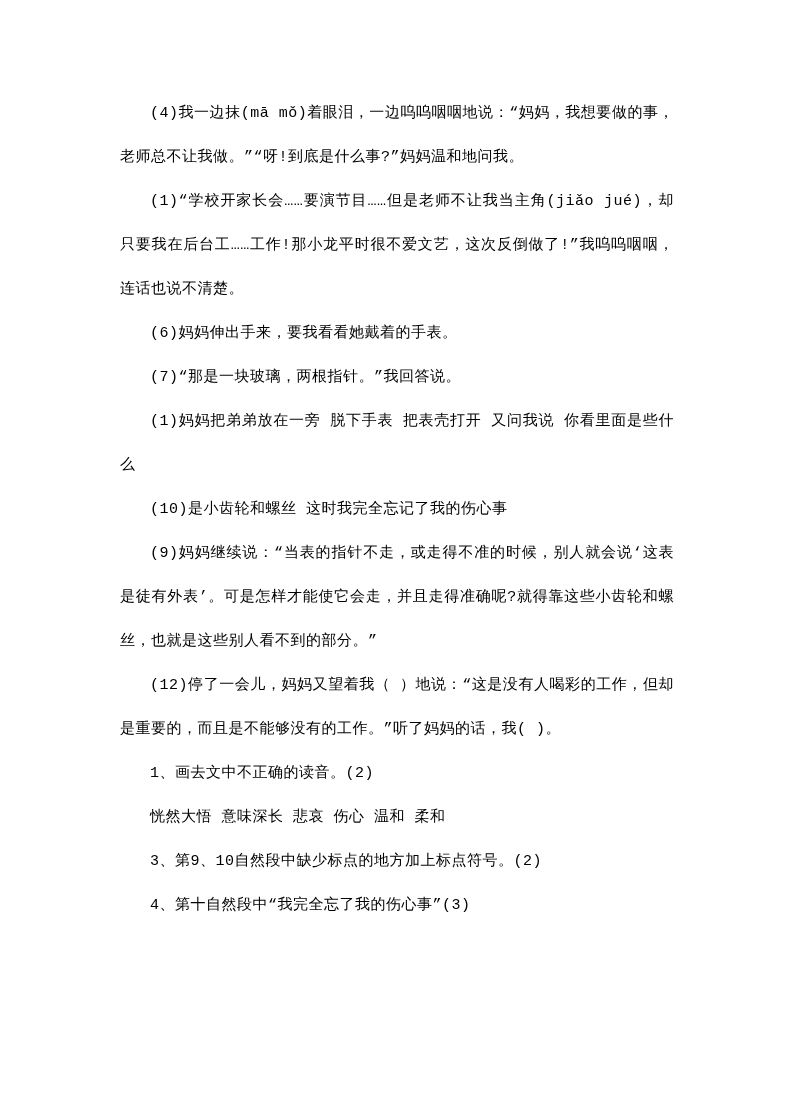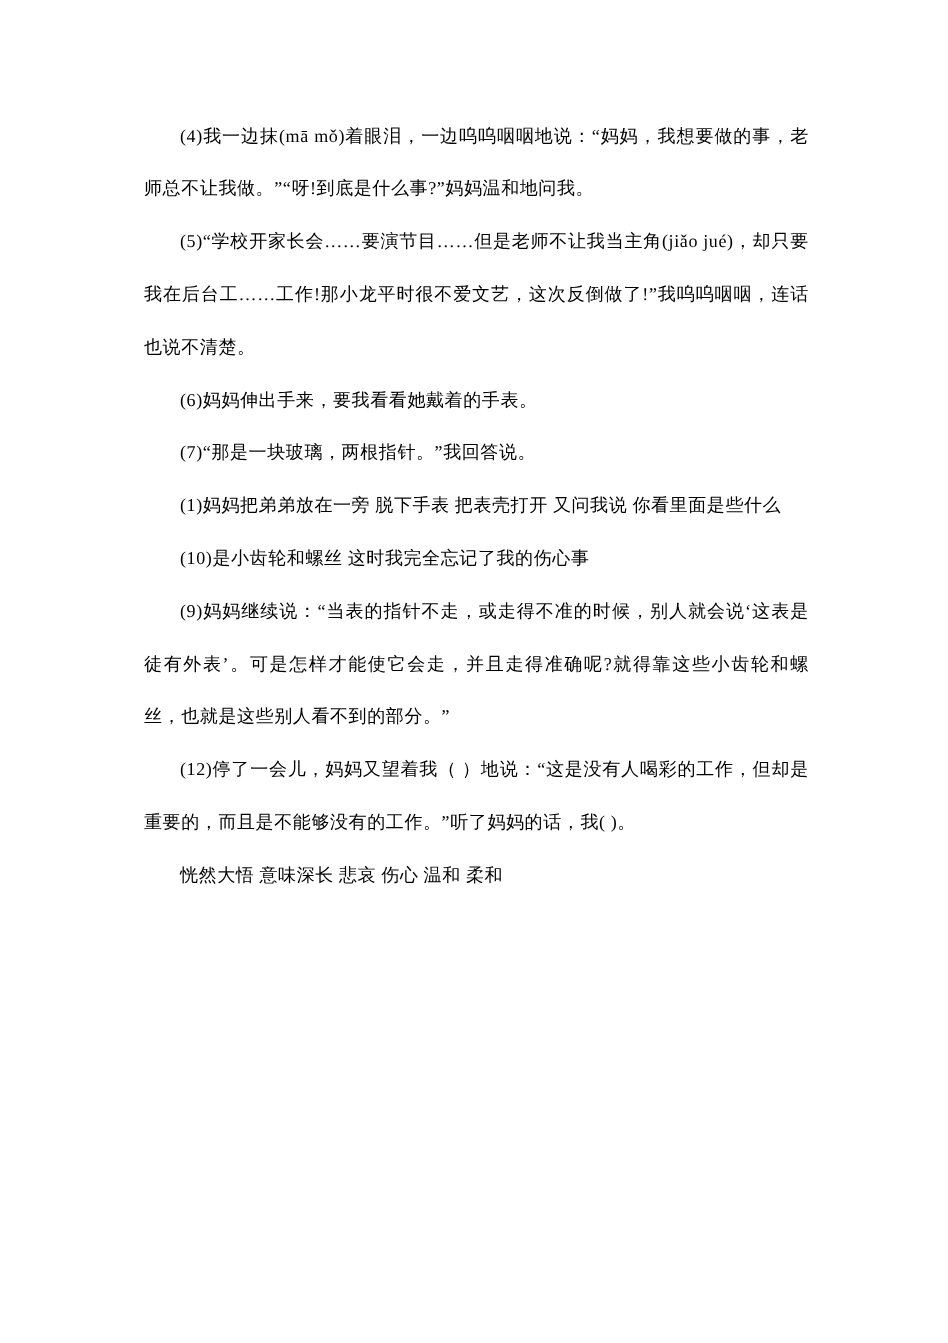--- a/index.html
+++ b/index.html
@@ -7,21 +7,21 @@
       padding: 0;
       background: #ffffff;
     }
     .page {
       position: relative;
       width: 790px;
       height: 1119px;
       margin: 0 auto;
       background: #ffffff;
       overflow: hidden;
-      font-family: Liberation Serif, serif;
+      font-family: Liberation Mono, monospace;
       color: #000000;
     }
     .content {
       box-sizing: border-box;
       padding: 92px 116px 0 120px;
     }
     .content p {
       margin: 0;
       font-size: 15px;
       line-height: 44px;
@@ -30,22 +30,25 @@
       letter-spacing: 0.5px;
       word-break: break-all;
     }
   </style>
 </head>
 <body>
 
 <main class="page">
   <div class="content">
     <p>(4)我一边抹(mā  mǒ)着眼泪，一边呜呜咽咽地说：“妈妈，我想要做的事，老师总不让我做。”“呀!到底是什么事?”妈妈温和地问我。</p>
-    <p>(5)“学校开家长会……要演节目……但是老师不让我当主角(jiǎo   jué)，却只要我在后台工……工作!那小龙平时很不爱文艺，这次反倒做了!”我呜呜咽咽，连话也说不清楚。</p>
+    <p>(1)“学校开家长会……要演节目……但是老师不让我当主角(jiǎo   jué)，却只要我在后台工……工作!那小龙平时很不爱文艺，这次反倒做了!”我呜呜咽咽，连话也说不清楚。</p>
     <p>(6)妈妈伸出手来，要我看看她戴着的手表。</p>
     <p>(7)“那是一块玻璃，两根指针。”我回答说。</p>
     <p>(1)妈妈把弟弟放在一旁 脱下手表 把表壳打开 又问我说 你看里面是些什么</p>
     <p>(10)是小齿轮和螺丝 这时我完全忘记了我的伤心事</p>
     <p>(9)妈妈继续说：“当表的指针不走，或走得不准的时候，别人就会说‘这表是徒有外表’。可是怎样才能使它会走，并且走得准确呢?就得靠这些小齿轮和螺丝，也就是这些别人看不到的部分。”</p>
     <p>(12)停了一会儿，妈妈又望着我（  ）地说：“这是没有人喝彩的工作，但却是重要的，而且是不能够没有的工作。”听了妈妈的话，我(  )。</p>
+    <p>1、画去文中不正确的读音。(2)</p>
     <p>恍然大悟 意味深长 悲哀 伤心 温和 柔和</p>
+    <p>3、第9、10自然段中缺少标点的地方加上标点符号。(2)</p>
+    <p>4、第十自然段中“我完全忘了我的伤心事”(3)</p>
   </div>
 </main>
 
 </body></html>

